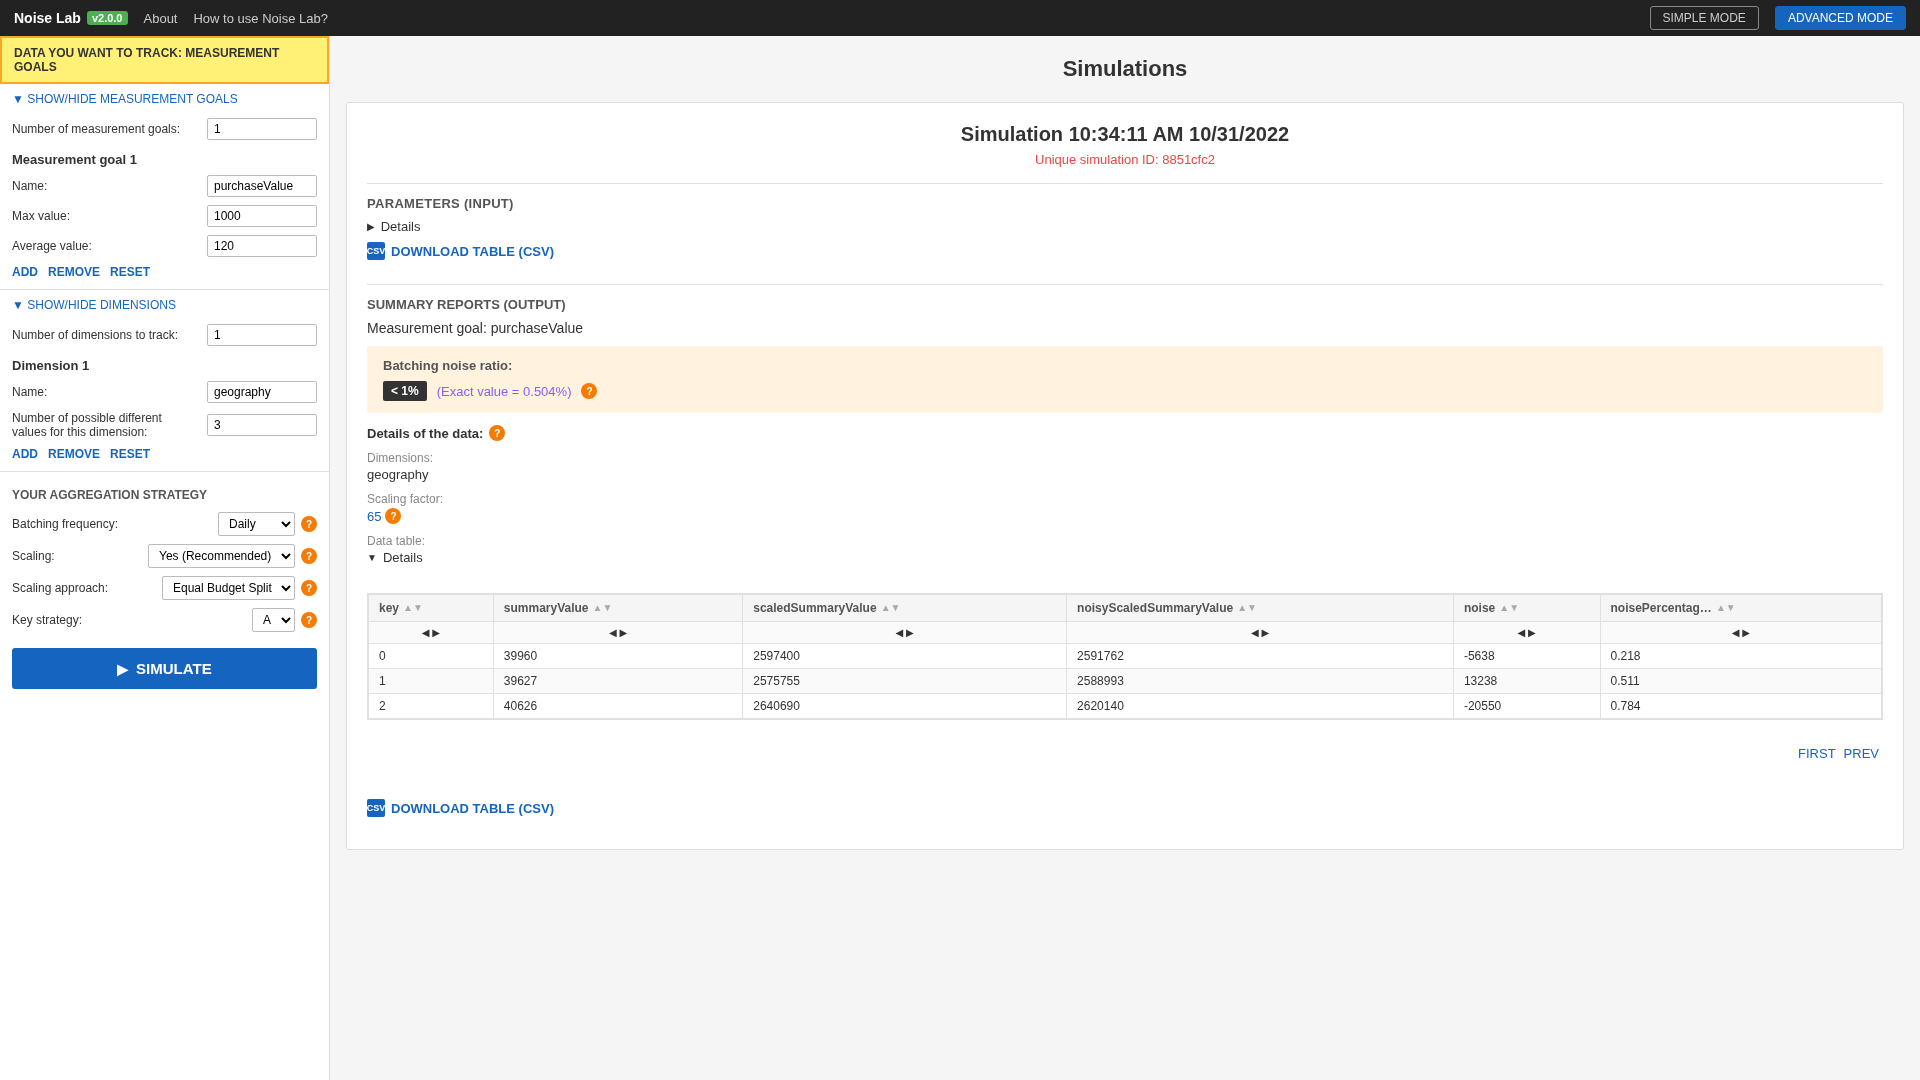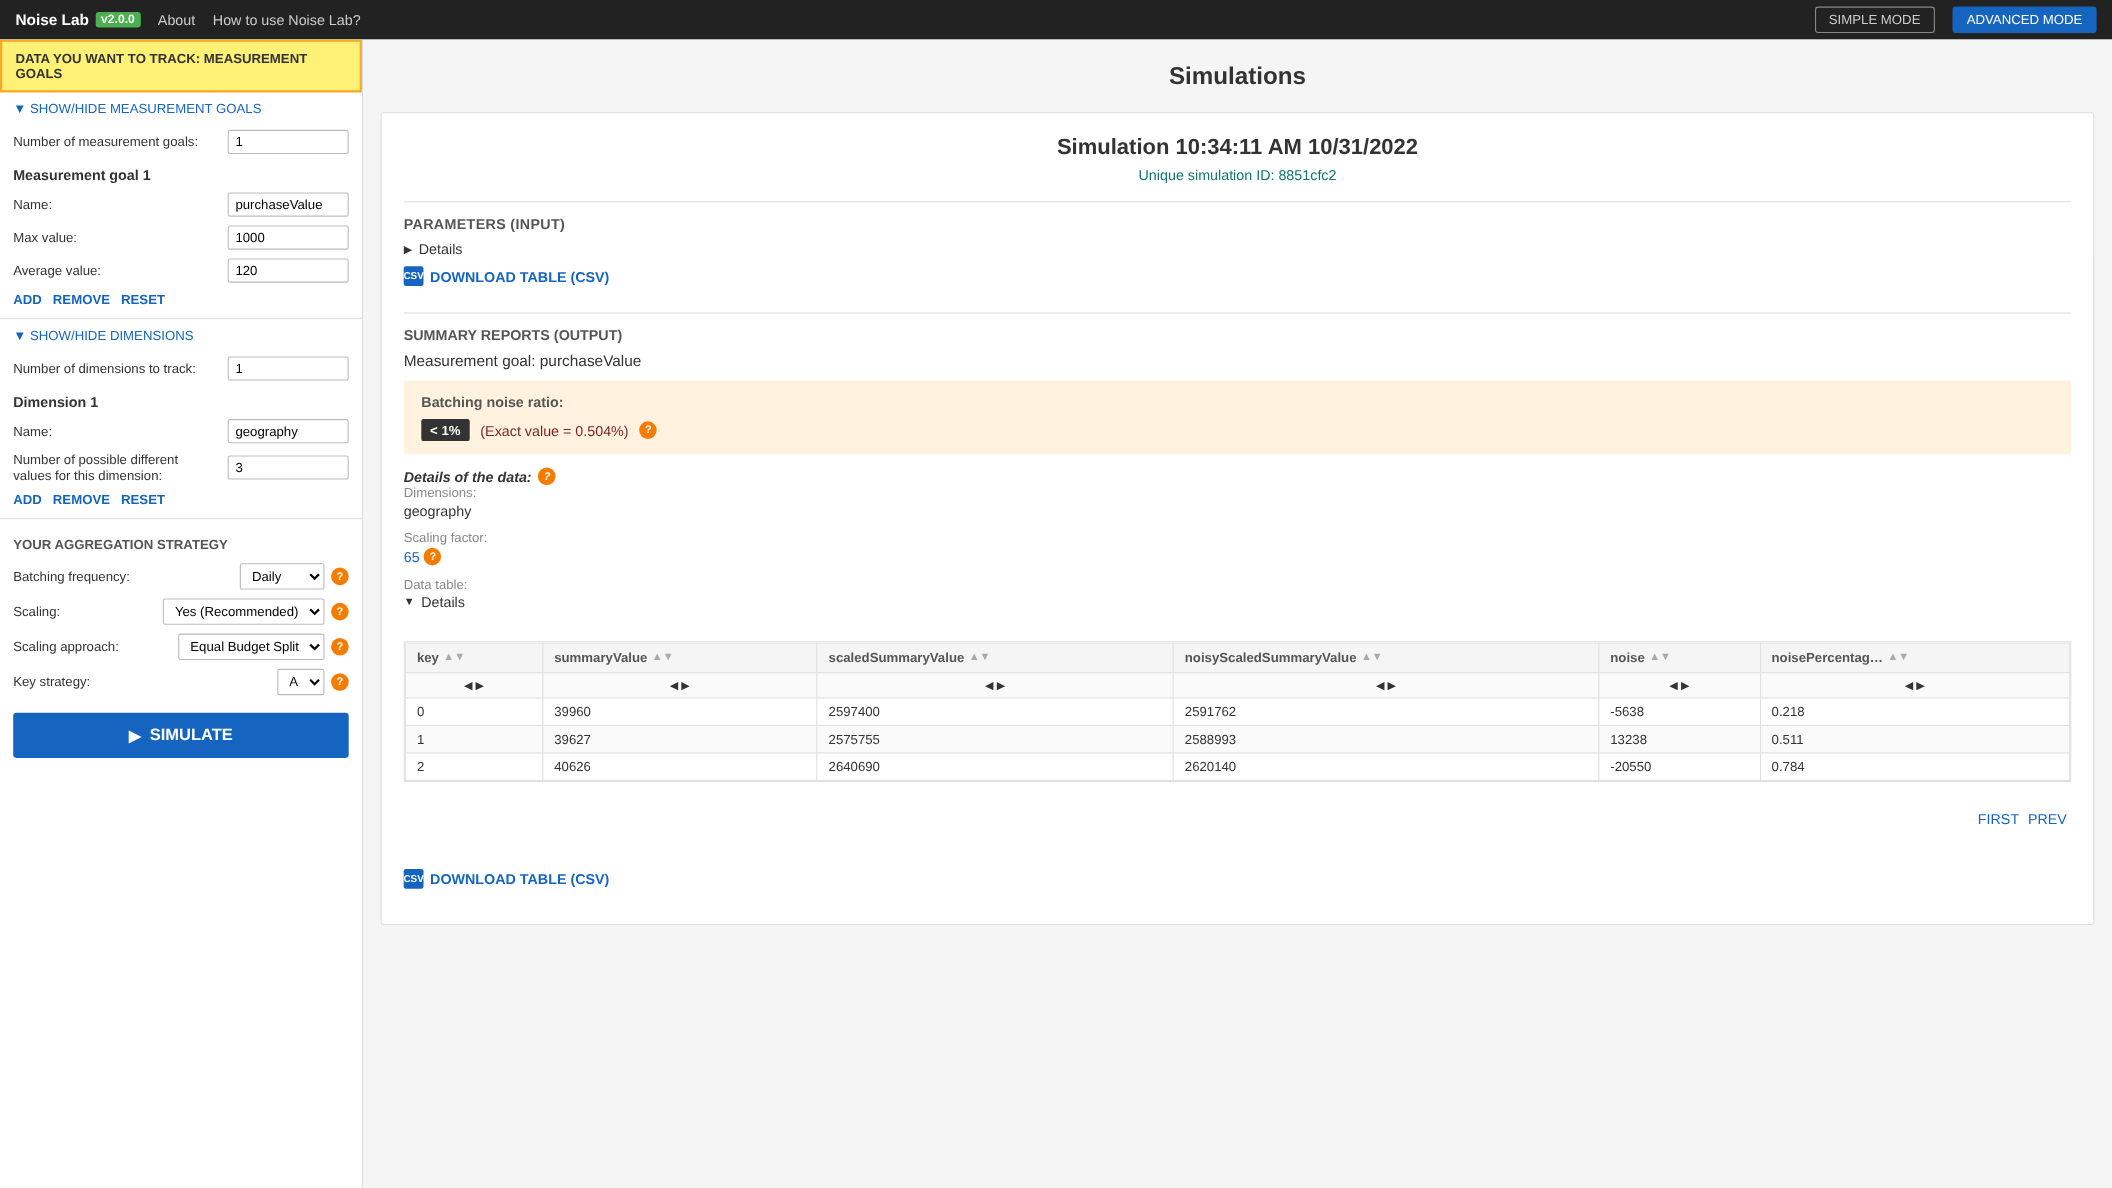--- a/index.html
+++ b/index.html
@@ -79,21 +79,21 @@
       text-align: center; padding: 20px; font-size: 22px; font-weight: bold;
       color: #333; background: #f5f5f5;
     }
 
     .simulation-card {
       background: #fff; margin: 0 16px 16px; border: 1px solid #ddd;
       border-radius: 3px; padding: 20px;
     }
 
     .sim-title { text-align: center; font-size: 20px; font-weight: bold; color: #333; margin-bottom: 6px; }
-    .sim-id { text-align: center; color: #0f766e; font-size: 13px; margin-bottom: 16px; }
+    .sim-id { text-align: center; color: #ef4444; font-size: 13px; margin-bottom: 16px; }
 
     .section-label {
       font-weight: bold; font-size: 13px; color: #555; border-top: 1px solid #e0e0e0;
       padding-top: 12px; padding-bottom: 8px; text-transform: uppercase; letter-spacing: 0.3px;
     }
 
     .details-toggle { display: flex; align-items: center; gap: 6px; color: #333; font-size: 13px; cursor: pointer; margin-bottom: 8px; }
     .details-toggle::before { content: '▶'; font-size: 10px; }
 
     .download-btn {
@@ -113,23 +113,23 @@
 
     .noise-ratio-box {
       background: #fff3e0; border-radius: 3px; padding: 12px 16px; margin-bottom: 12px;
     }
     .noise-ratio-title { font-size: 13px; font-weight: bold; color: #555; margin-bottom: 8px; }
     .noise-ratio-value { display: flex; align-items: center; gap: 10px; }
     .noise-badge {
       background: #333; color: #fff; font-size: 12px; font-weight: bold;
       padding: 3px 8px; border-radius: 2px;
     }
-    .noise-exact { font-size: 13px; color: #7f1d1d; }
-
-    .details-of-data { font-size: 13px; font-weight: bold; color: #333; display: flex; align-items: flex-end; gap: 6px; font-style: italic; }
+    .noise-exact { font-size: 13px; color: #8b5cf6; }
+
+    .details-of-data { font-size: 13px; font-weight: bold; color: #333; margin-bottom: 10px; display: flex; align-items: flex-end; gap: 6px; }
 
     .data-info-label { font-size: 12px; color: #888; margin-bottom: 2px; }
     .data-info-value { font-size: 13px; color: #333; margin-bottom: 10px; }
     .data-info-value.blue-text { color: #1565c0; display: flex; align-items: center; gap: 4px; }
 
     .data-table-section { margin-top: 6px; }
     .data-table-toggle { display: flex; align-items: center; gap: 6px; font-size: 13px; color: #333; cursor: pointer; margin-bottom: 8px; }
     .data-table-toggle::before { content: '▼'; font-size: 10px; }
 
     .data-table-wrapper { overflow-x: auto; border: 1px solid #e0e0e0; margin-top: 28px; }

